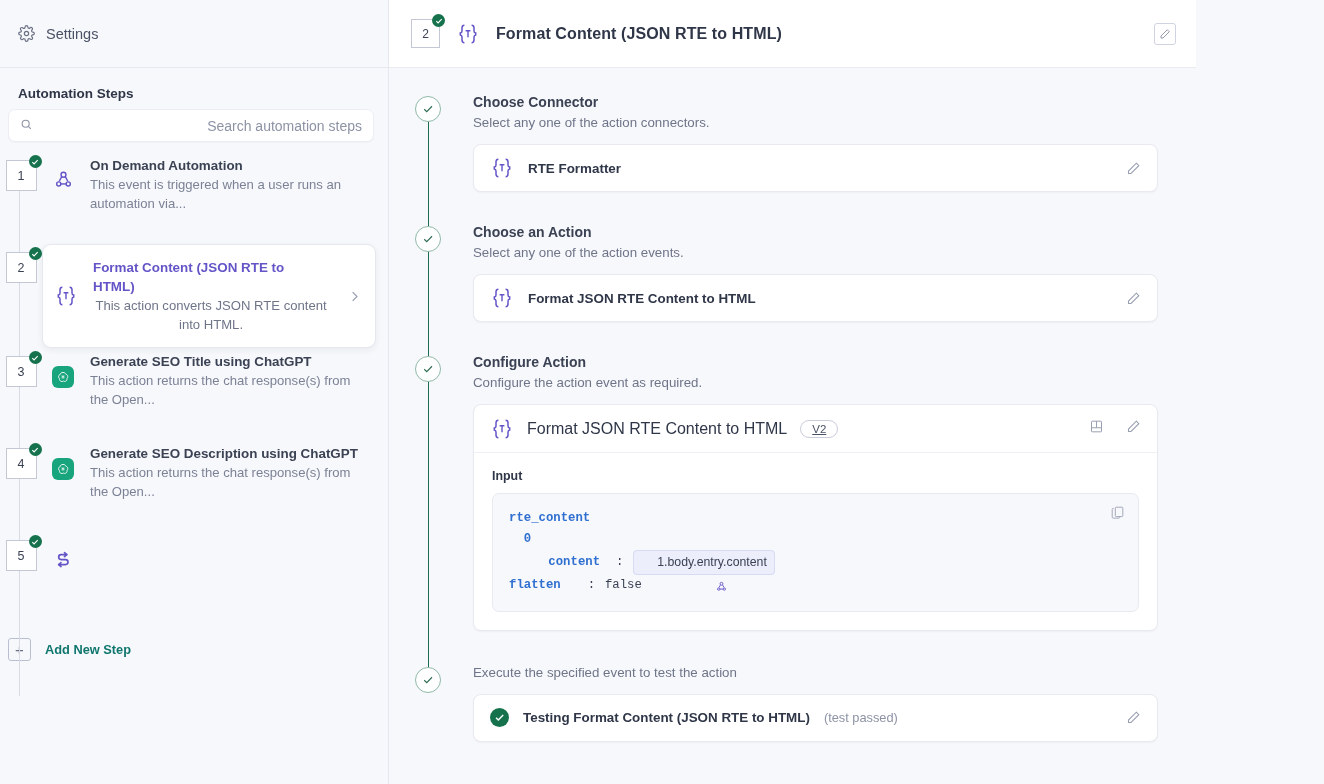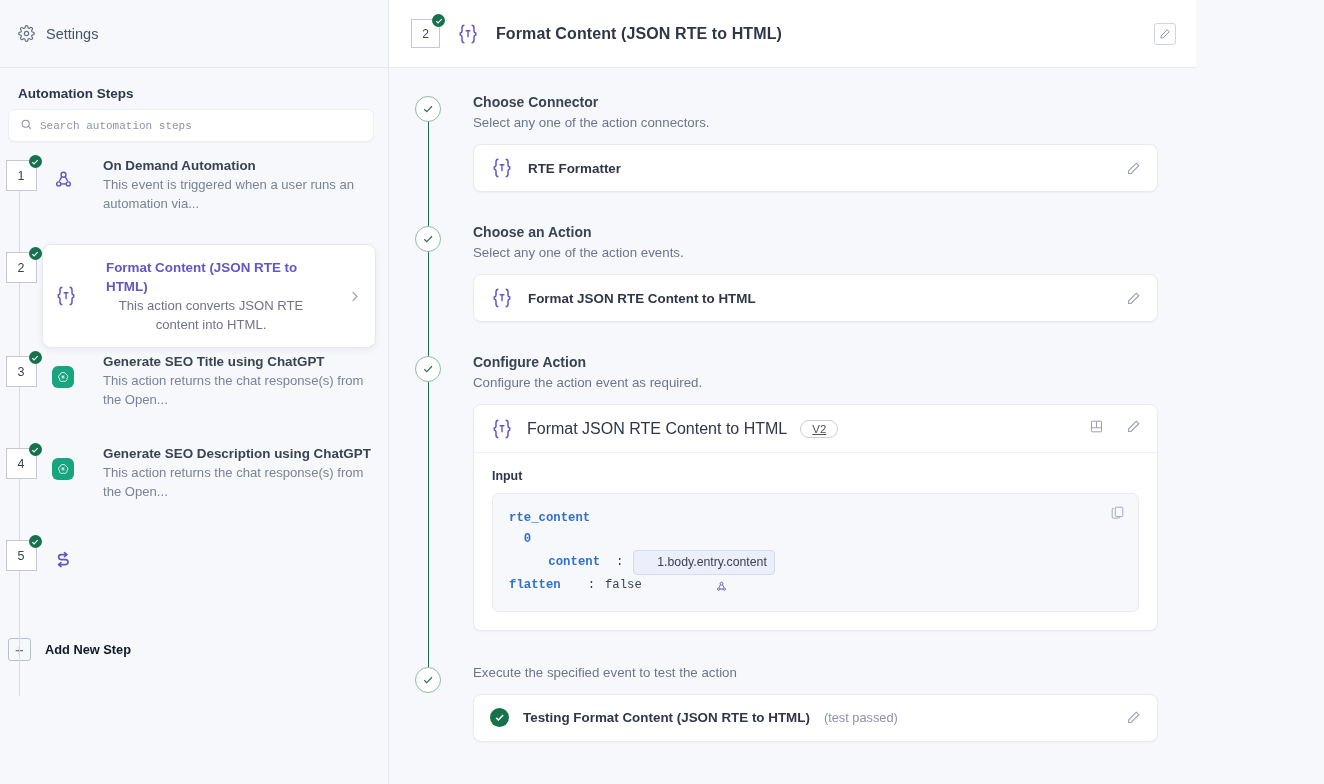--- a/index.html
+++ b/index.html
@@ -39,22 +39,22 @@
     display: flex; align-items: center; gap: 7px;
     background: #ffffff;
     border: 1px solid #eceef4;
     border-radius: 7px;
     height: 33px;
     padding: 0 11px;
     box-shadow: 0 1px 1px rgba(20,25,50,.03);
   }
   .search-box input {
     border: none; outline: none; background: transparent;
-    font-family: Liberation Mono, monospace;
-    font-size: 11px; color: #6b7285; width: 100%;
+    font-family: Liberation Sans, sans-serif;
+    font-size: 14px; color: #6b7285; width: 100%; text-align: right;
   }
   .search-box input::placeholder { color: #8d93a5; }
 
   .steps-scroll {
     flex: 1 1 auto;
     position: relative;
     padding-top: 10px;
     overflow: hidden;
   }
   
@@ -90,21 +90,21 @@
     top: -6px; right: -6px;
     width: 13px; height: 13px; border-radius: 50%;
     background: #15724d;
     display: flex; align-items: center; justify-content: center;
     z-index: 3;
   }
   .tick svg { width: 8px; height: 8px; color: #ffffff; }
 
   .step-body {
     flex: 1 1 auto;
-    display: flex; gap: 27px;
+    display: flex; gap: 14px;
     padding: 4px 16px 0 8px;
   }
   .step-icon {
     flex: 0 0 26px; width: 26px; padding-top: 14px;
     display: flex; justify-content: center;
   }
   .step-text { flex: 1 1 auto; }
   .step-title {
     font-size: 13.4px; font-weight: bold; line-height: 1.42;
     color: #3b4254; margin-bottom: 1px;
@@ -133,21 +133,21 @@
     display: flex; align-items: center; gap: 14px;
     padding: 14px 18px 22px 8px;
   }
   .plus-box {
     width: 23px; height: 23px;
     border: 1px solid #b9bfd0;
     border-radius: 3px;
     display: flex; align-items: center; justify-content: center;
     color: #6b7285; font-size: 15px; line-height: 1;
   }
-  .add-step .label { font-size: 12.8px; font-weight: bold; color: #0f172a; }
+  .add-step .label { font-size: 12.8px; font-weight: bold; color: #0f766e; }
 
   
   .ic-brace {
     width: 24px; height: 24px; color: #6355c7;
     display: inline-flex; align-items: center; justify-content: center;
   }
   .ic-brace svg { width: 24px; height: 24px; }
   .ic-webhook { width: 19px; height: 19px; color: #6355c7; }
   .ic-chatgpt {
     width: 22px; height: 22px; border-radius: 6px;

